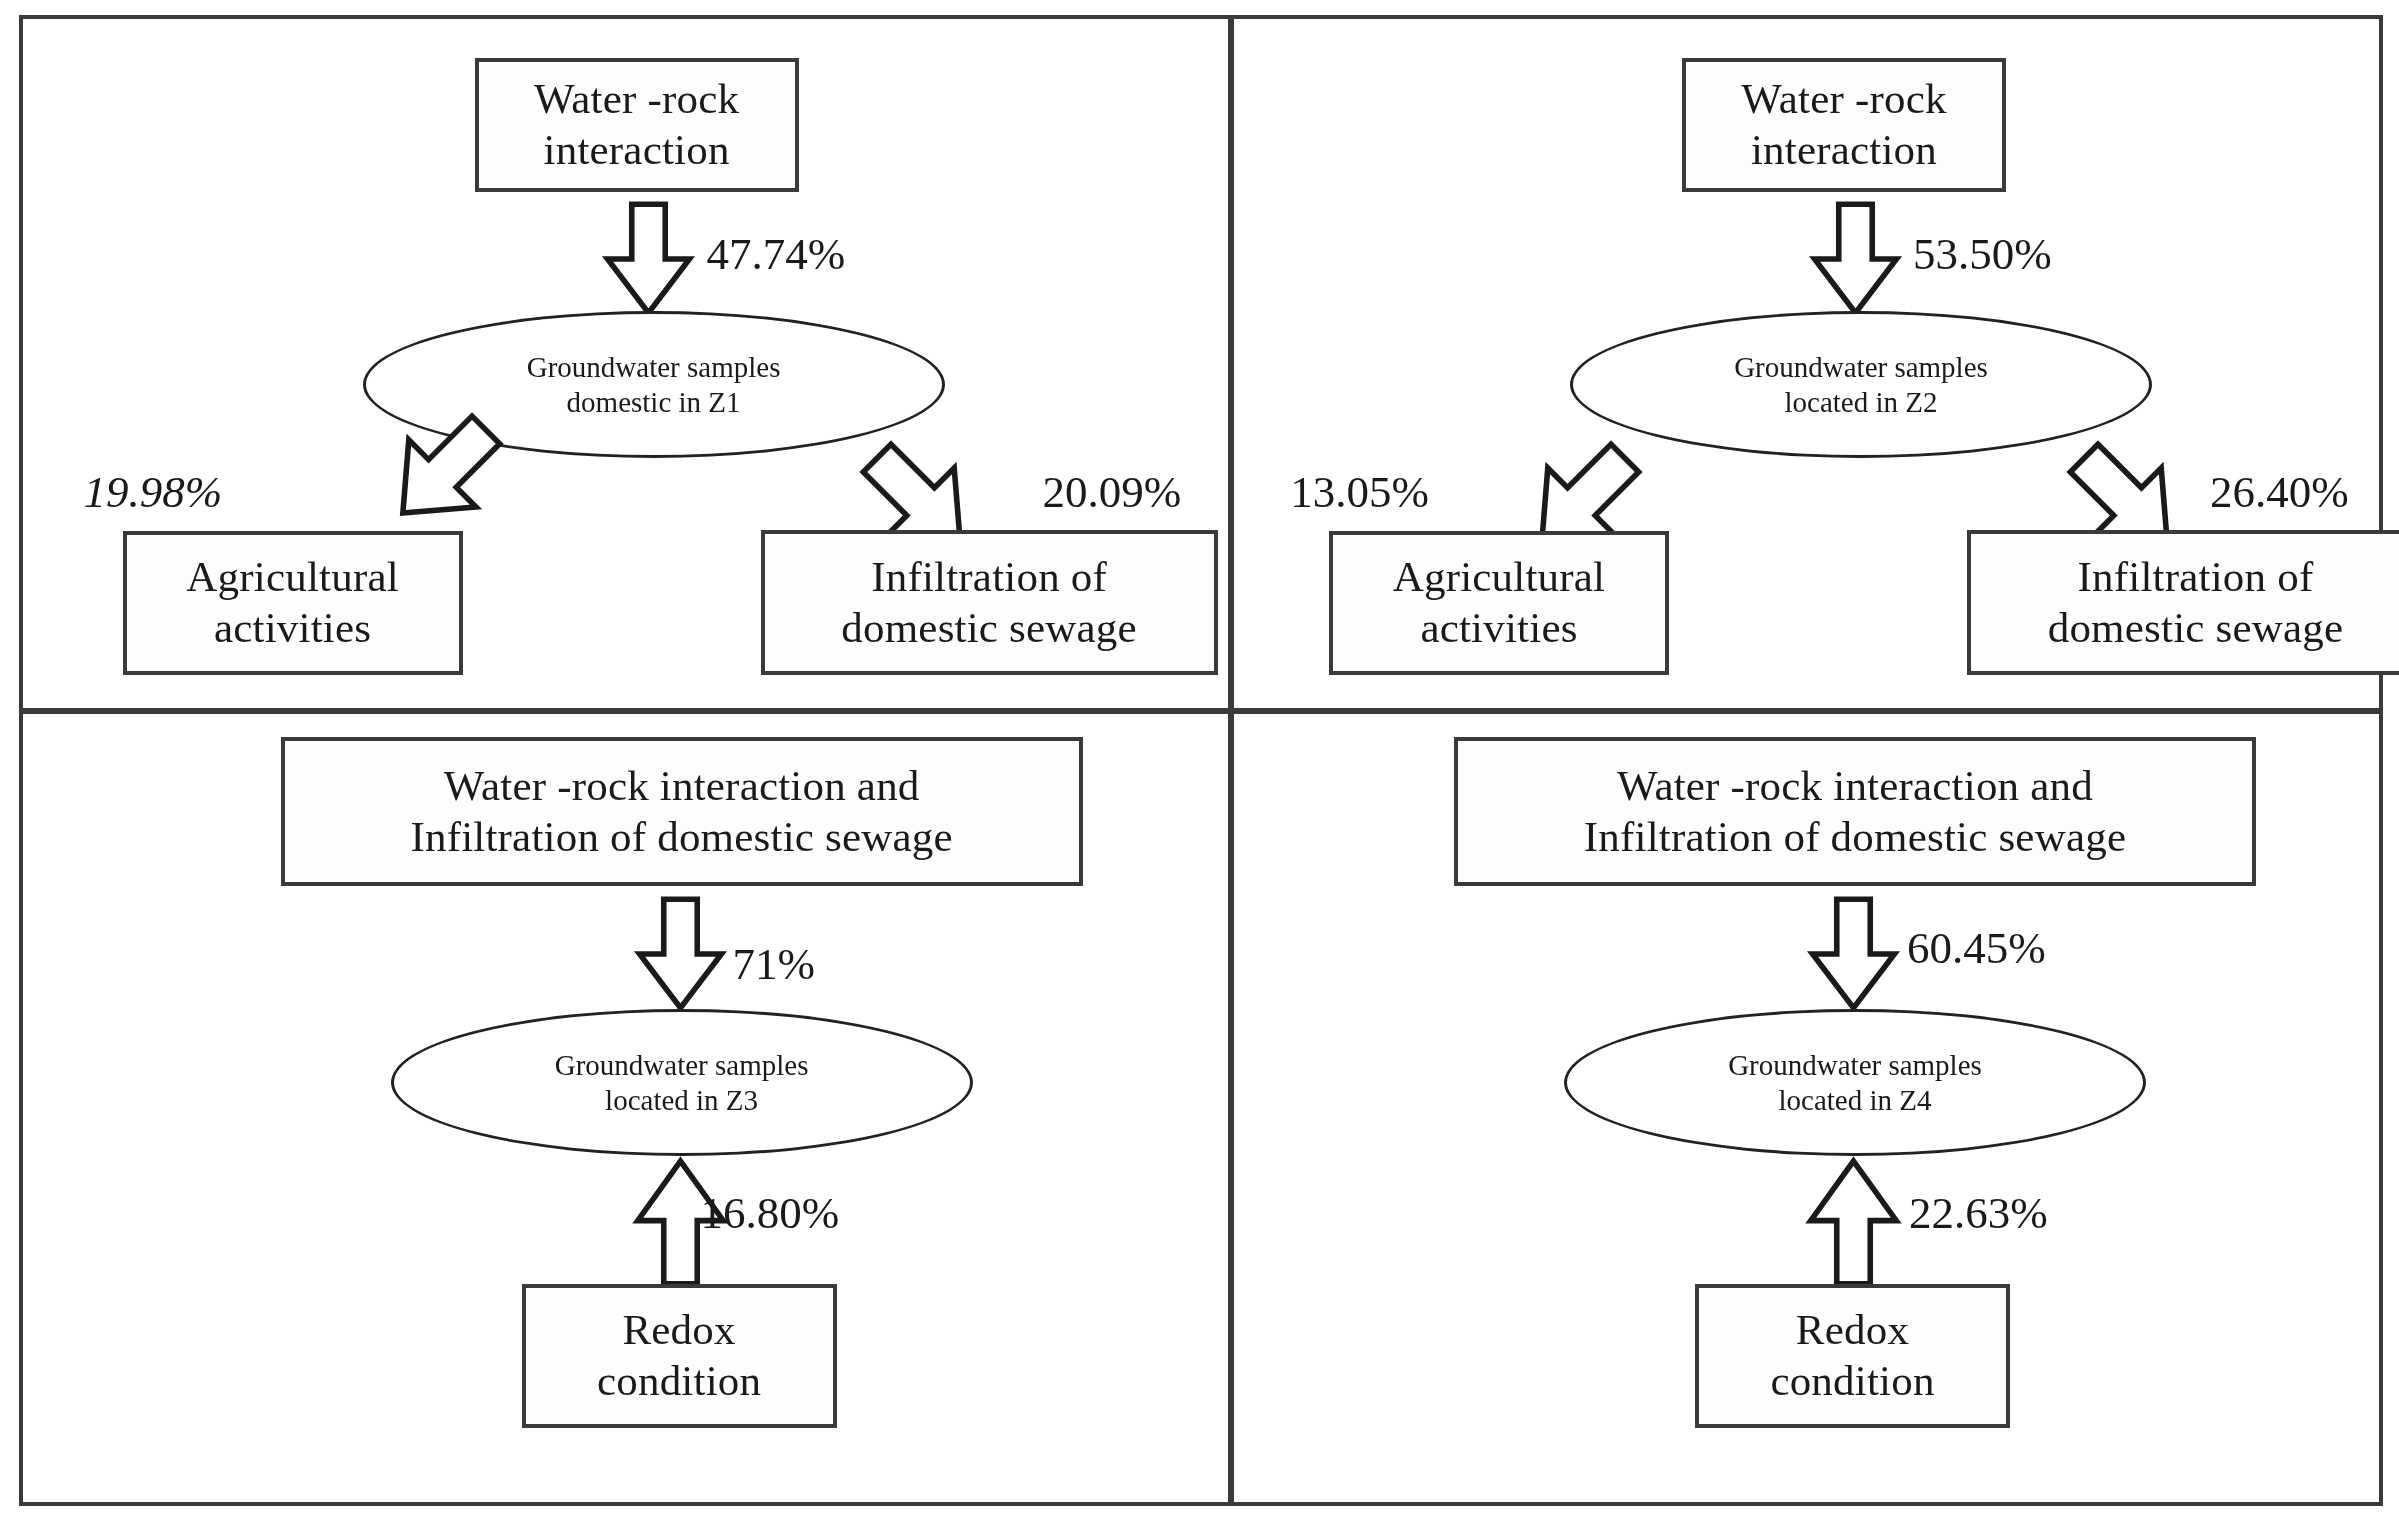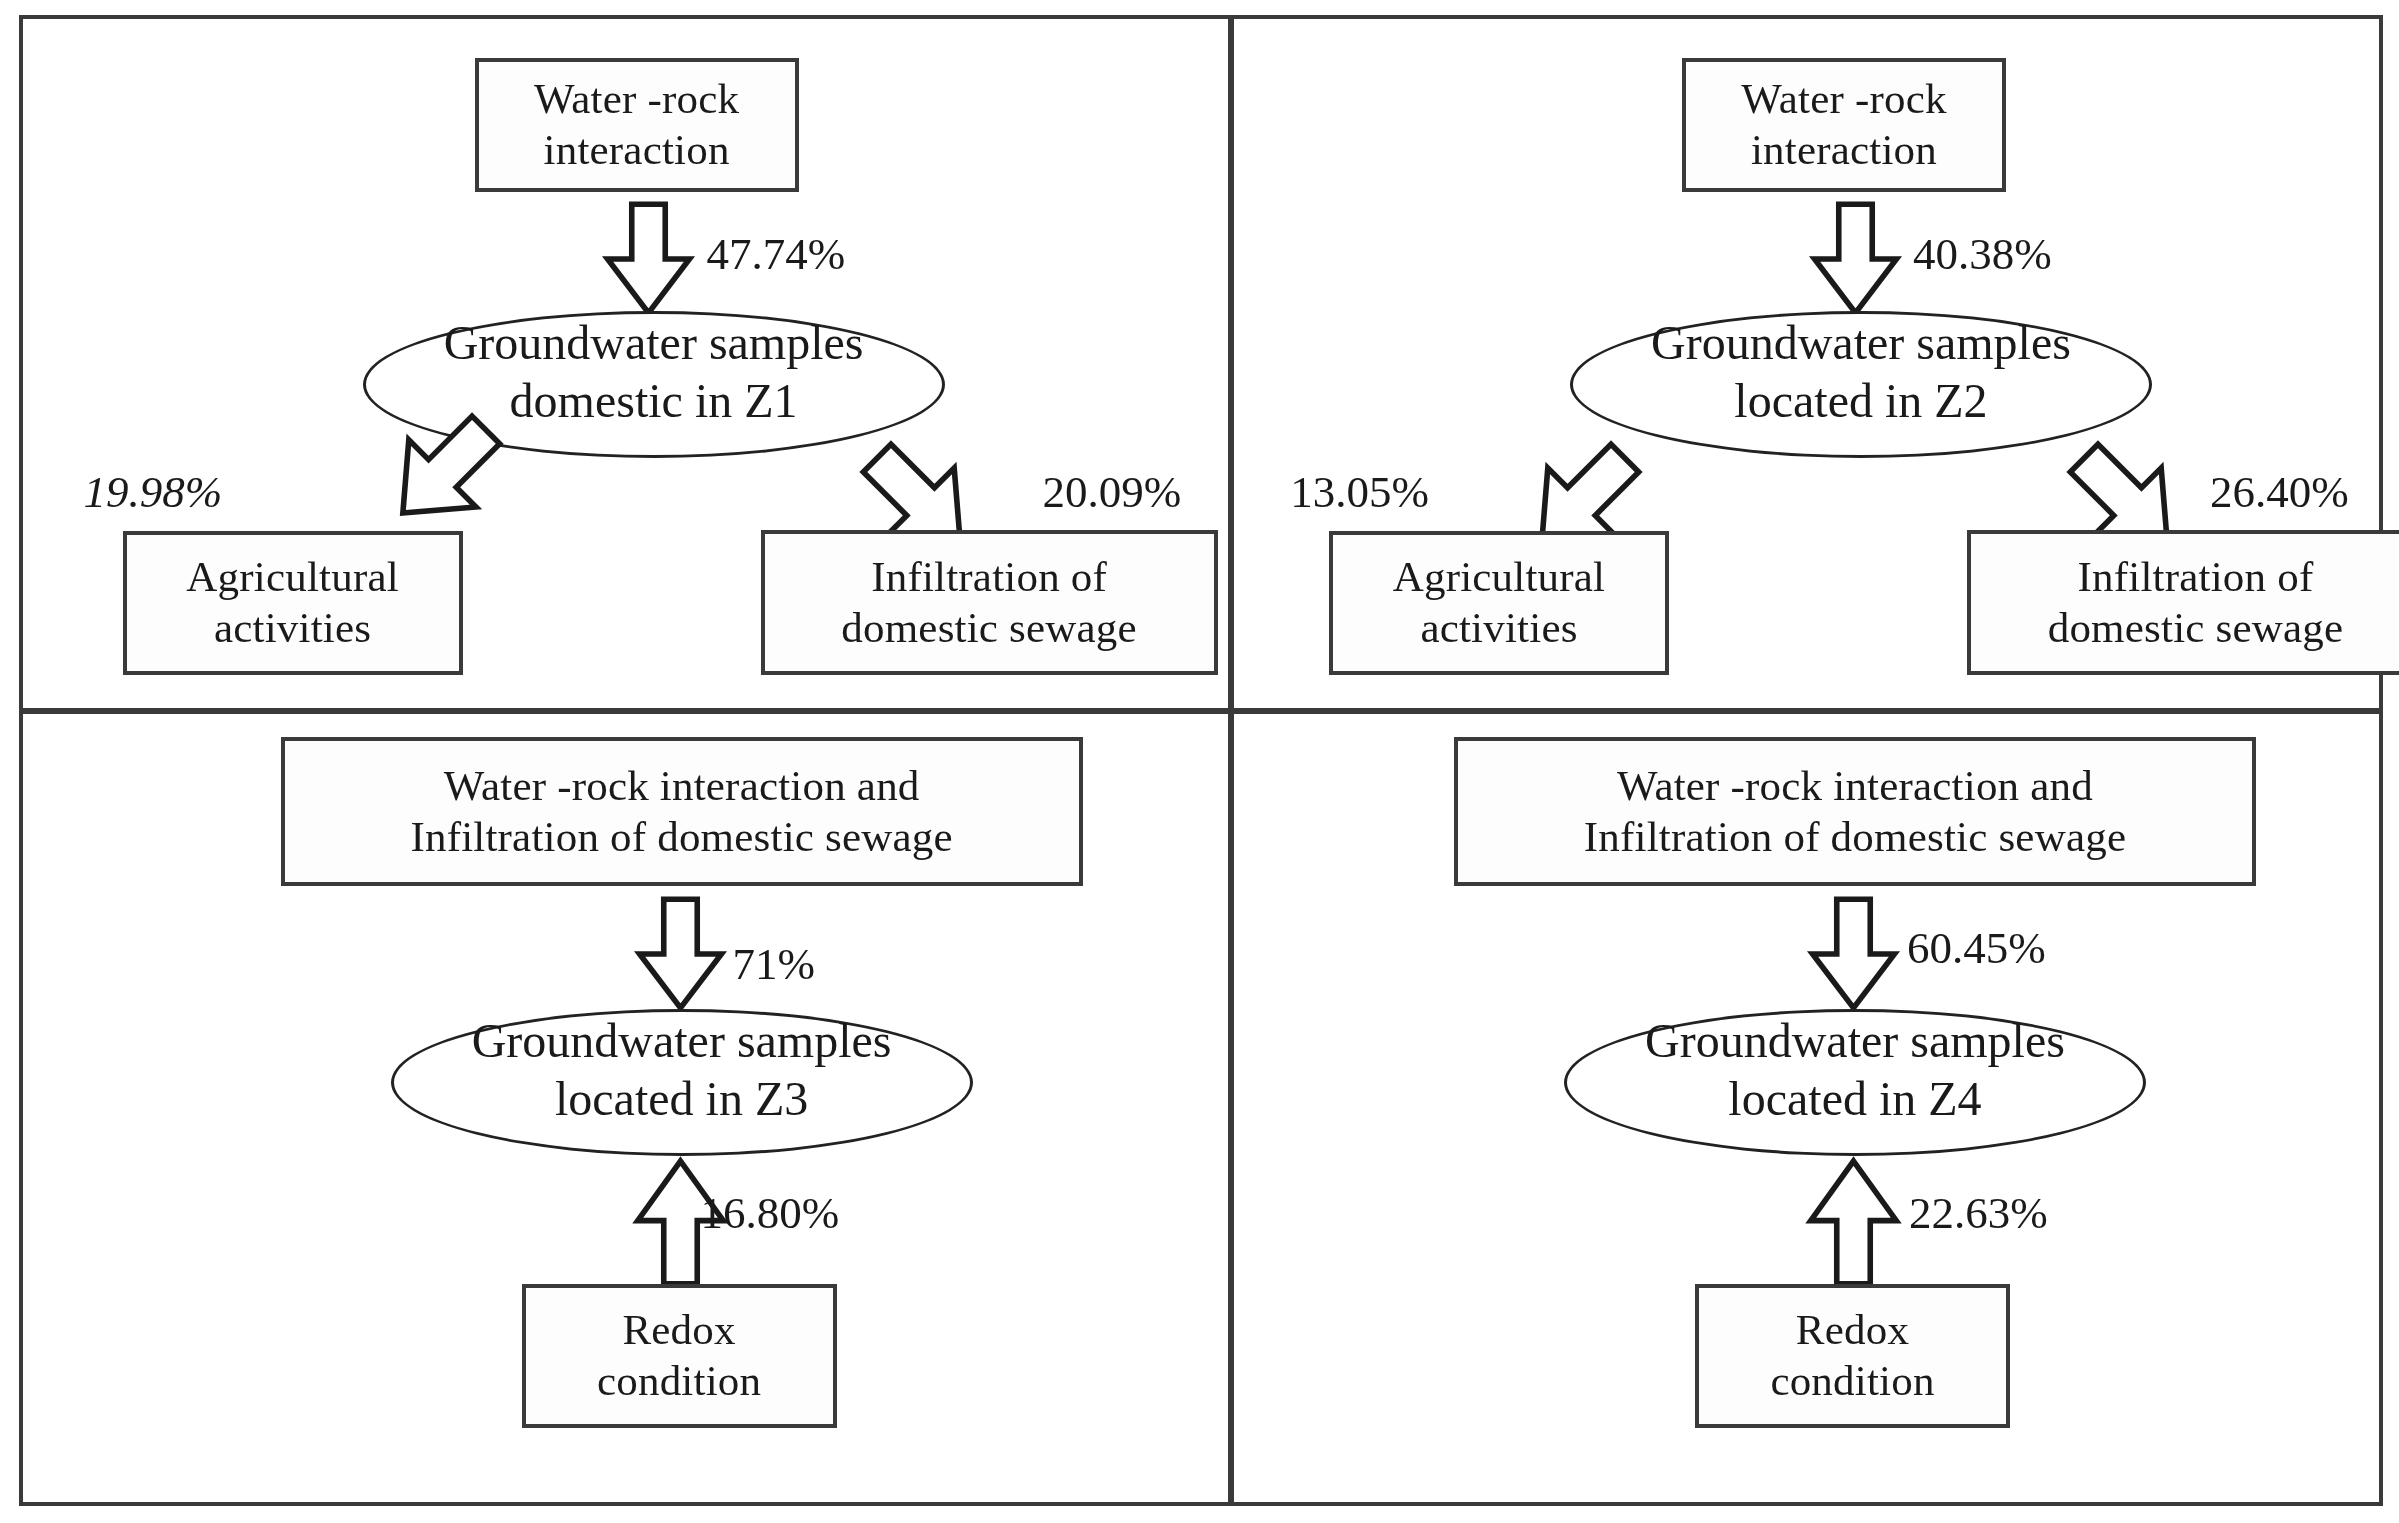--- a/index.html
+++ b/index.html
@@ -58,25 +58,25 @@
   }
   .node-box .lines{display:block;}
   
   .node-ellipse{
     position:absolute;
     border:3.7px solid #222222;
     border-radius:50%;
     box-sizing:border-box;
     background:#ffffff;
     display:flex;
-    align-items:flex-start;
+    align-items:center;
     justify-content:center;
     text-align:center;
     line-height:1.2;
-    font-size:48px;
+    font-size:29px;
   }
   
   .pct{
     position:absolute;
     font-size:45px;
     white-space:nowrap;
     color:#1a1a1a;
   }
   
   .arrow{position:absolute;}
@@ -151,21 +151,21 @@
         <span>Water -rock</span><br>
         <span>interaction</span>
       </span>
     </div>
 
     <div class="arrow" style="left:528px;top:186px;width:93px;height:117px;">
       <svg width="93" height="117" viewBox="0 0 100 125">
         <polygon points="32,3 68,3 68,62 94,62 50,120 6,62 32,62"></polygon>
       </svg>
     </div>
-    <div class="pct" style="left:632px;top:213px;">40.38%</div>
+    <div class="pct" style="left:632px;top:213px;">53.50%</div>
 
     <div class="node-ellipse" style="left:289px;top:296px;width:582px;height:147px;">
       <span>
         <span>Groundwater samples</span><br>
         <span>located in Z2</span>
       </span>
     </div>
 
     <div class="arrow" style="left:237px;top:414px;width:136px;height:136px;">
       <svg width="136" height="136" viewBox="0 0 146 146">

